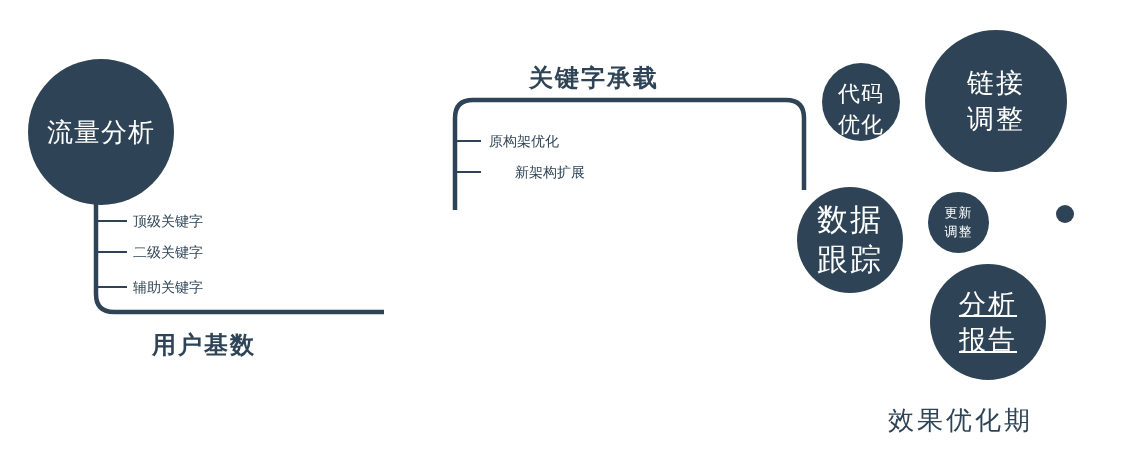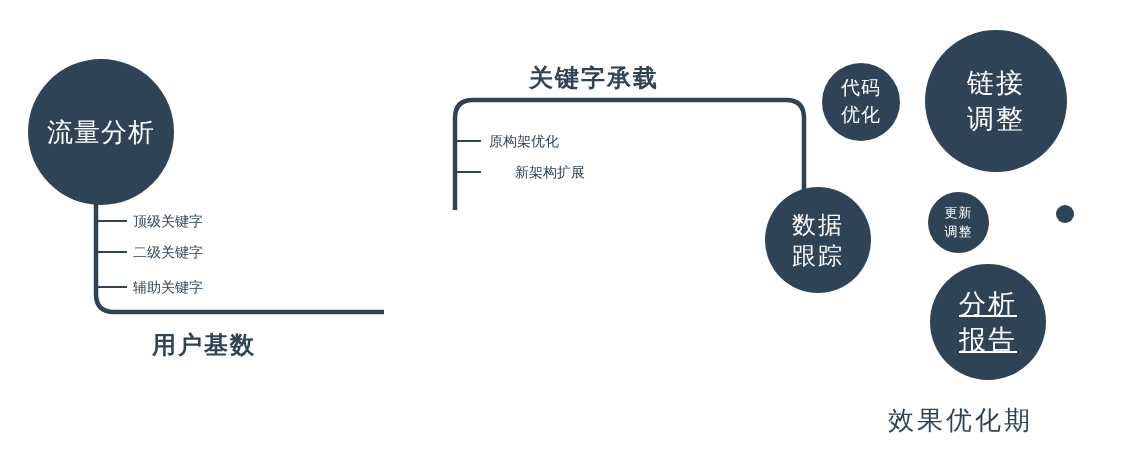--- a/index.html
+++ b/index.html
@@ -42,22 +42,22 @@
     align-items: center;
     justify-content: center;
     text-align: center;
   }
   .node span {
     display: block;
     white-space: nowrap;
   }
   #node-traffic   { left: 28px;  top: 59px;  width: 146px; height: 146px; font-size: 26px; letter-spacing: 1px; }
   #node-structure { left: 372px; top: 204px; width: 148px; height: 148px; font-size: 26px; letter-spacing: 1px; }
-  #node-tracking  { left: 765px; top: 187px; width: 106px; height: 106px; font-size: 24px; line-height: 1.3; letter-spacing: 2px; }
-  #node-code      { left: 822px; top: 63px;  width: 78px;  height: 78px;  font-size: 19px; line-height: 1.4; letter-spacing: 1px; }
+  #node-tracking  { left: 797px; top: 187px; width: 106px; height: 106px; font-size: 31px; line-height: 1.3; letter-spacing: 2px; }
+  #node-code      { left: 822px; top: 63px;  width: 78px;  height: 78px;  font-size: 22px; line-height: 1.4; letter-spacing: 1px; justify-content: flex-end; }
   #node-link      { left: 925px; top: 30px;  width: 142px; height: 142px; font-size: 27px; line-height: 1.35; letter-spacing: 2px; }
   #node-update    { left: 928px; top: 192px; width: 61px;  height: 61px;  font-size: 13px; line-height: 1.45; letter-spacing: 1px; }
   #node-report    { left: 930px; top: 264px; width: 116px; height: 116px; font-size: 27px; line-height: 1.35; letter-spacing: 2px; text-decoration: underline; }
   #node-dot       { left: 1056px; top: 205px; width: 18px; height: 18px; }
   .edge-label {
     position: absolute;
     color: #2e4456;
     font-size: 24px;
     font-weight: bold;
     letter-spacing: 2px;

